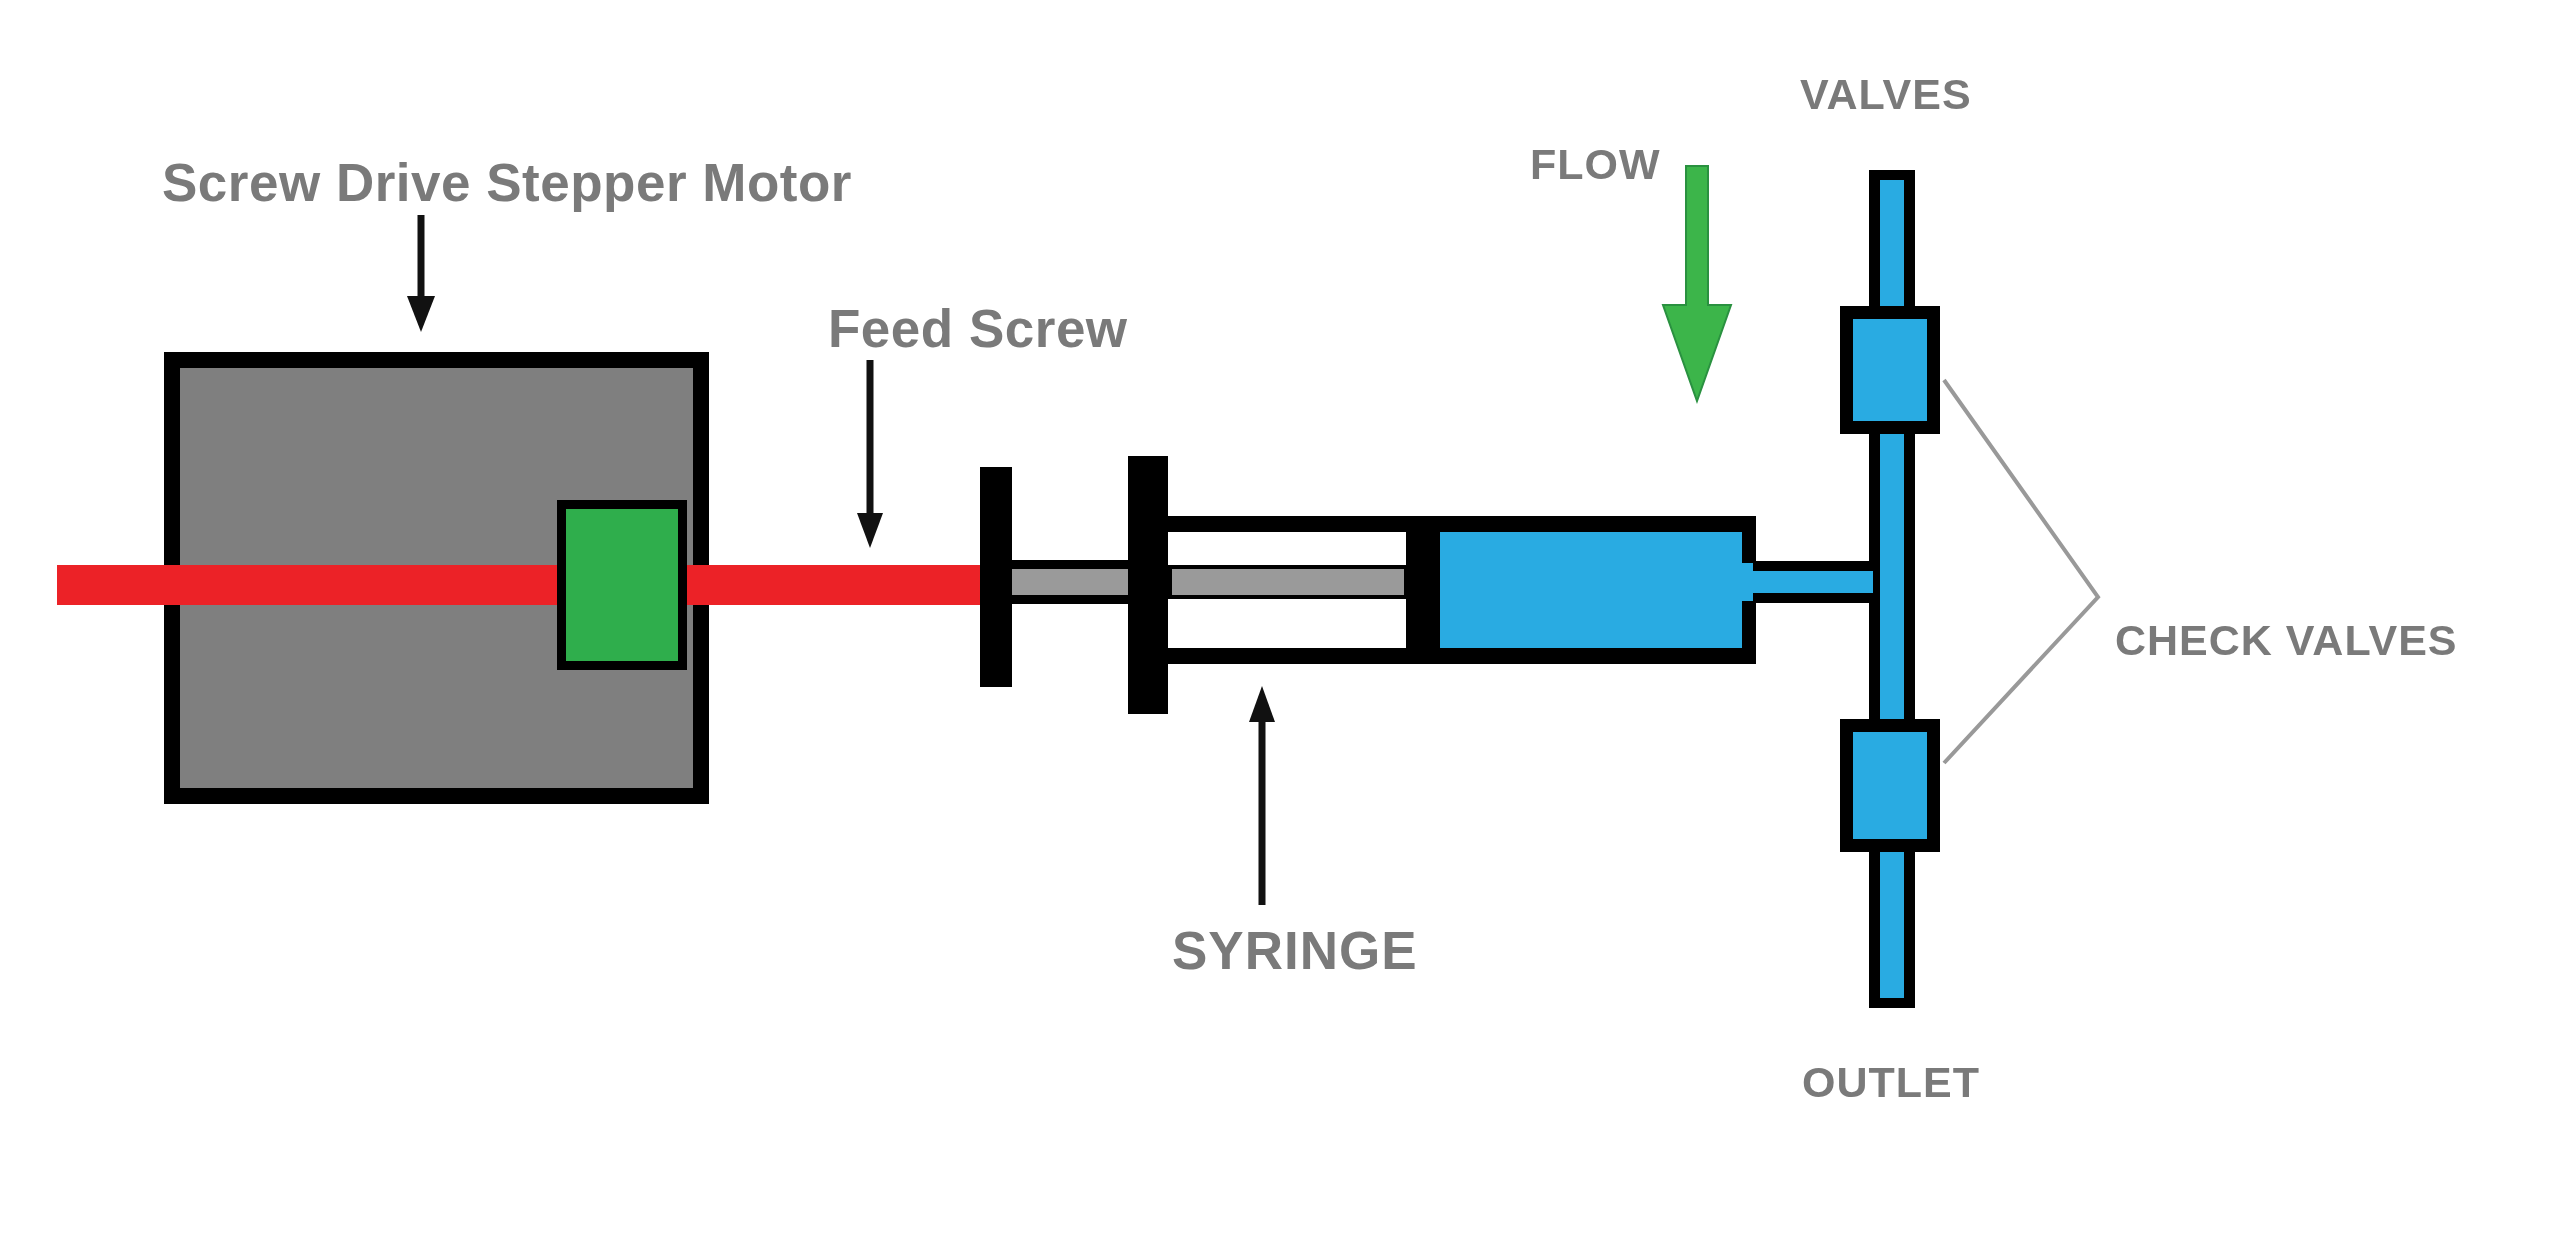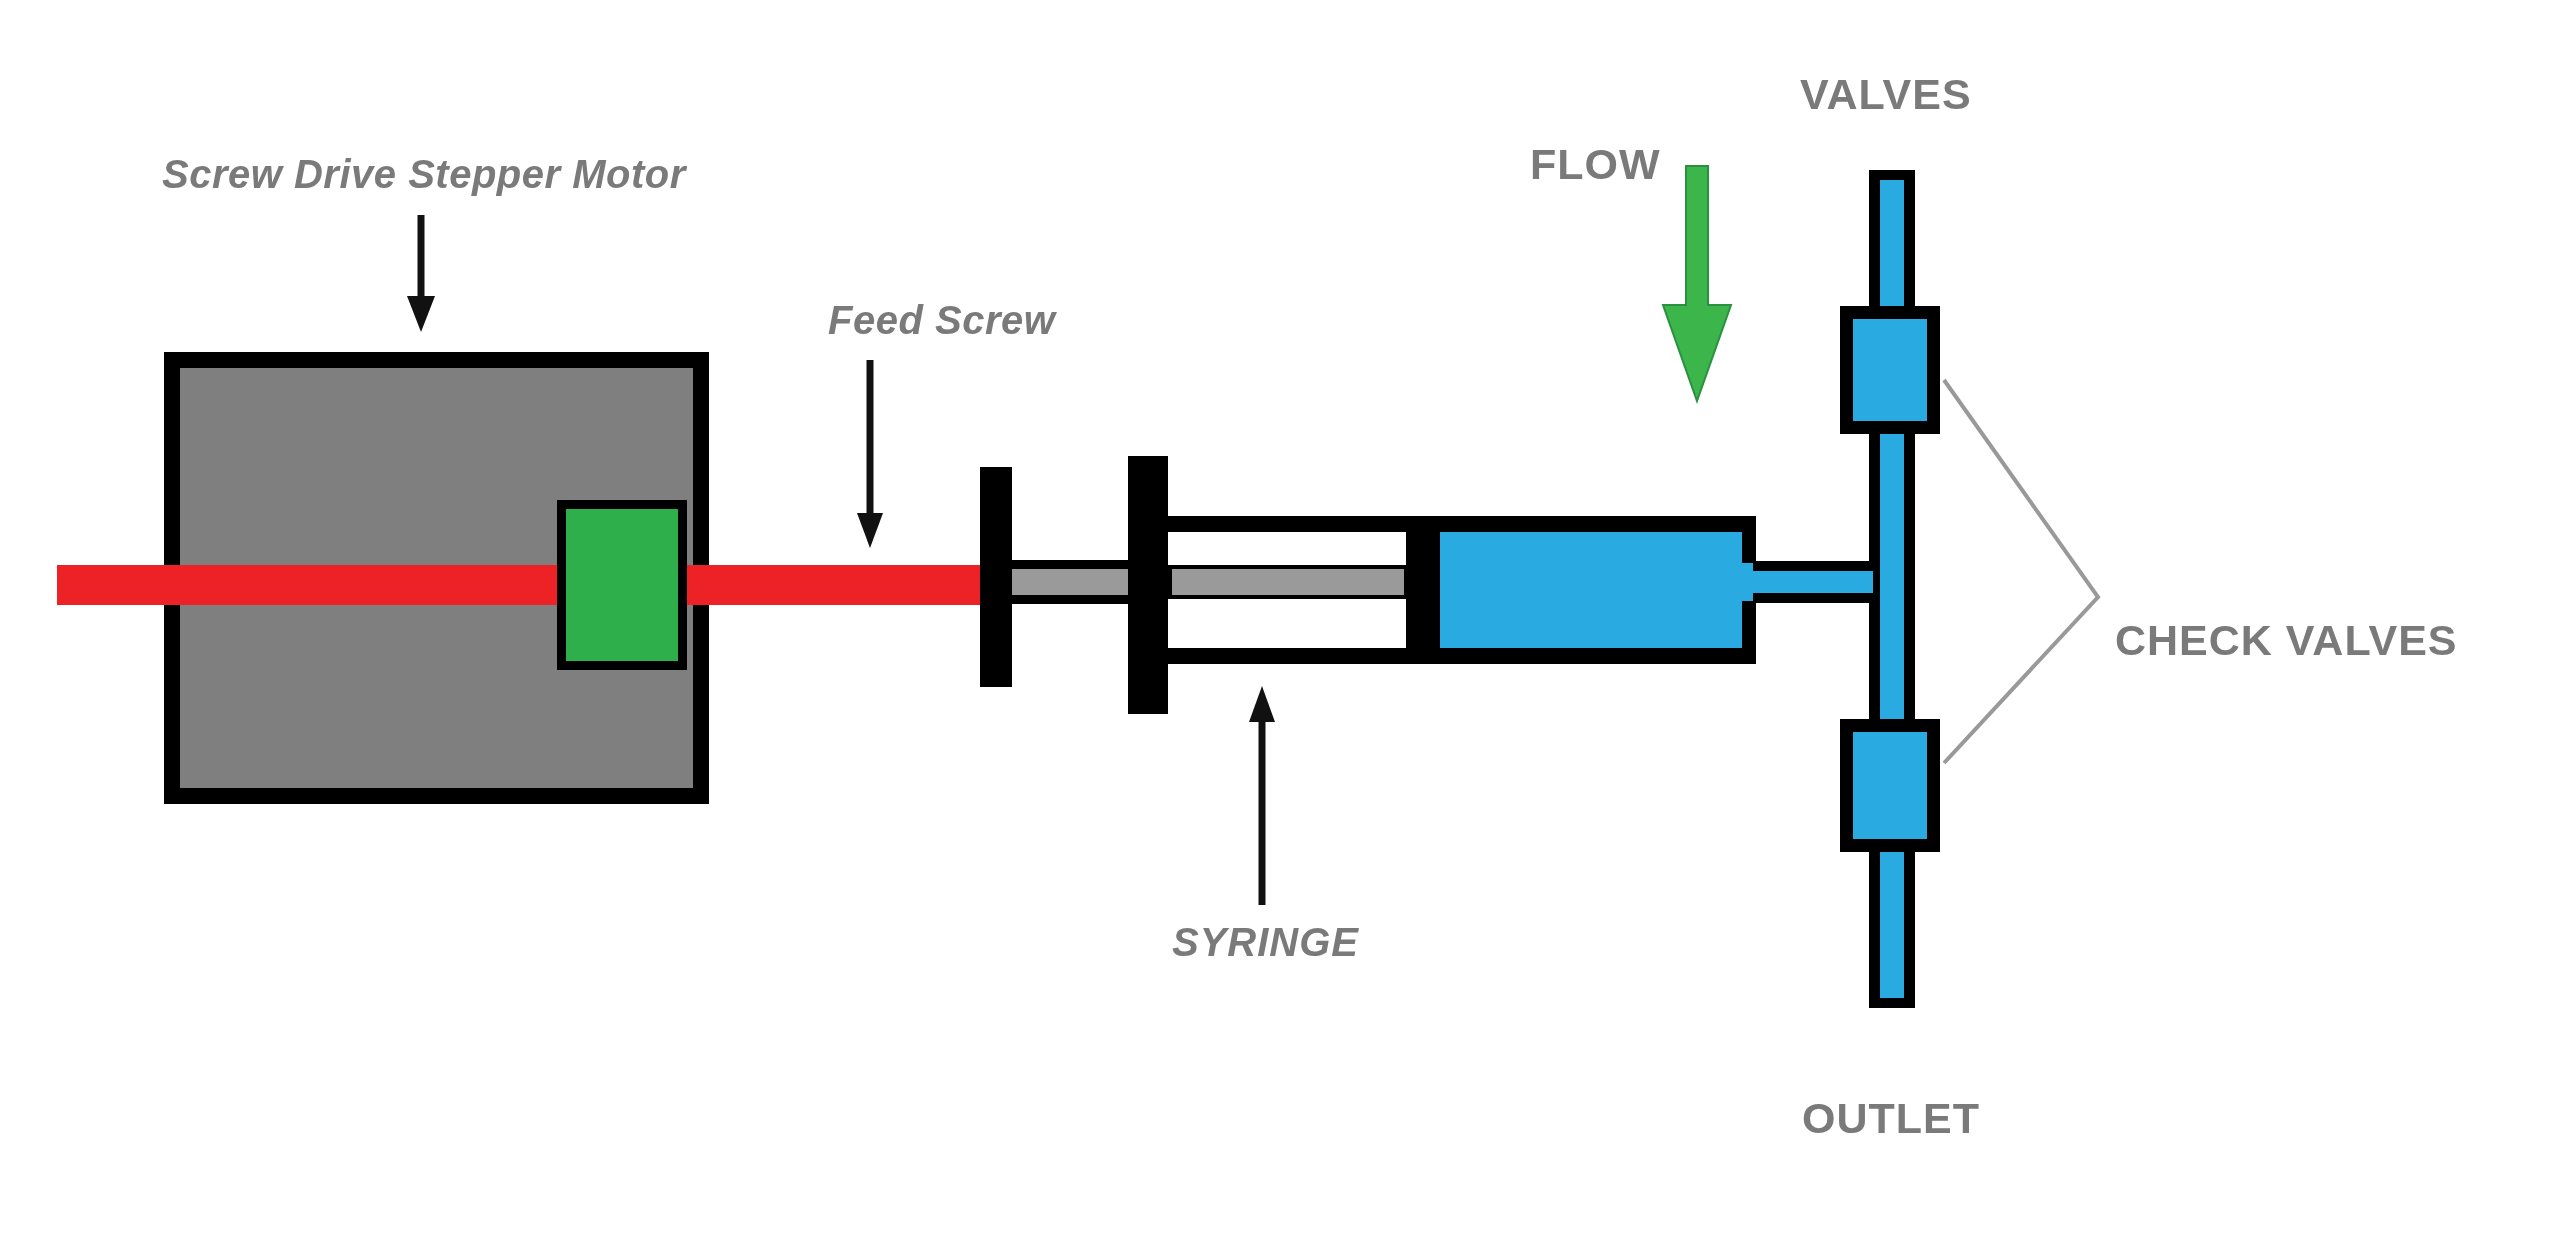--- a/index.html
+++ b/index.html
@@ -16,21 +16,21 @@
     overflow: hidden;
   }
   .part { position: absolute; box-sizing: border-box; }
   .label {
     position: absolute;
     font-weight: bold;
     color: var(--label-gray, #7a7a7a);
     white-space: nowrap;
     letter-spacing: 0.5px;
   }
-  .label-lg { font-size: 40px; font-style: italic; }
+  .label-lg { font-size: 53px; }
   .label-xl { font-size: 43px; }
 
   
   #motor-body {
     left: 164px; top: 352px; width: 545px; height: 452px;
     background: var(--motor-gray, #7f7f7f);
     border: 16px solid var(--outline-black, #000);
     z-index: 2;
   }
   #feed-screw-rod {
@@ -126,21 +126,21 @@
     border: 13px solid var(--outline-black, #000);
     z-index: 6;
   }
 
   
   #motor-label        { left: 162px;  top: 152px; }
   #feed-screw-label   { left: 828px;  top: 298px; }
   #syringe-label      { left: 1172px; top: 920px; letter-spacing: 1px; }
   #flow-label         { left: 1530px; top: 140px; letter-spacing: 1px; }
   #inlet-label        { left: 1800px; top: 70px;  letter-spacing: 1px; }
-  #outlet-label       { left: 1802px; top: 1058px; letter-spacing: 1px; margin-top: 36px; }
+  #outlet-label       { left: 1802px; top: 1058px; letter-spacing: 1px; }
   #check-valves-label { left: 2115px; top: 572px; letter-spacing: 1px; margin-top: 44px; }
 
   #overlay {
     position: absolute;
     left: 0; top: 0;
     width: 2570px; height: 1258px;
     z-index: 8;
     pointer-events: none;
   }
   .black-arrow-line { stroke: #111; stroke-width: 7; }

